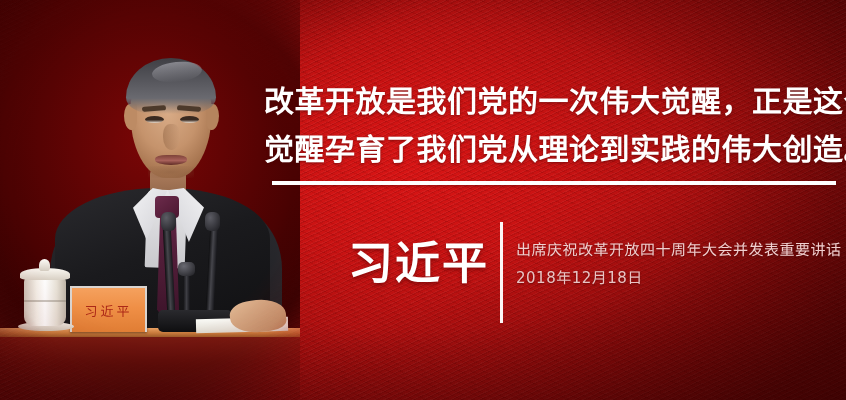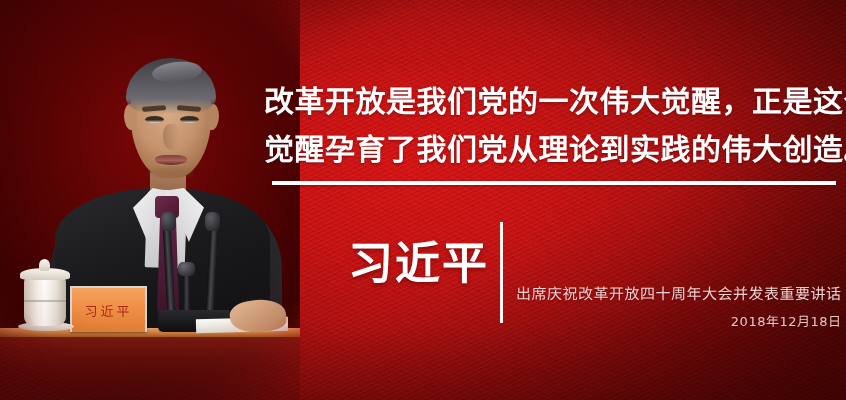--- a/index.html
+++ b/index.html
@@ -420,27 +420,25 @@
     position: absolute;
     left: 516px;
     top: 236px;
     color: #f0cfcf;
     font-size: 15px;
     line-height: 28px;
     letter-spacing: 0.5px;
     white-space: nowrap;
     font-family: "DejaVu Sans", "Liberation Sans", sans-serif;
     text-shadow: 0 1px 2px rgba(60,0,0,0.5);
-    margin-top: 44px;
   }
   .event .date {
     display: block;
     color: #e8c4c4;
-    font-size: 13px;
-    text-align: right;
+    font-size: 15px;
   }
 </style>
 </head>
 <body>
 
 <div class="banner">
 
   <div class="bg-base"></div>
   <div class="bg-stripes"></div>
   <div class="bg-stripes2"></div>

